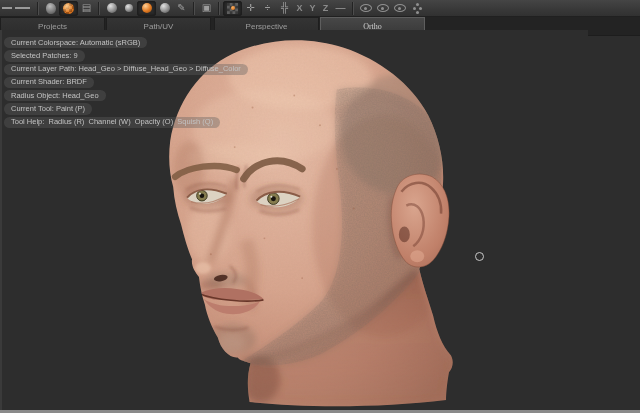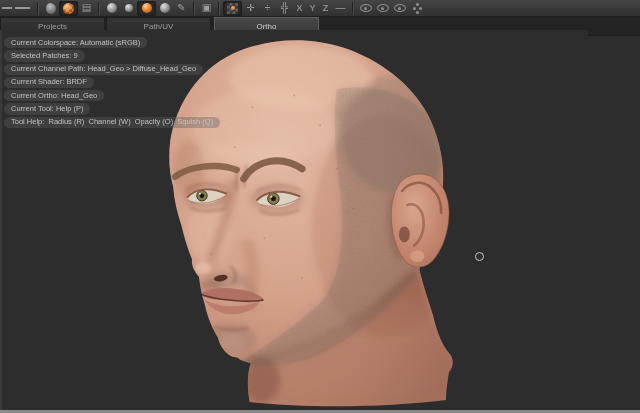--- a/index.html
+++ b/index.html
@@ -36,21 +36,21 @@
   .eye:after{content:"";position:absolute;left:3.5px;top:1.5px;width:3px;height:3px;border-radius:50%;background:#8f8f8f;}
   .dots{width:3px;height:3px;border-radius:50%;background:#8f8f8f;margin:4px 6px 4px 2px;
         box-shadow:6px 0 0 #8f8f8f, 3px -4px 0 #8f8f8f, 3px 4px 0 #8f8f8f;}
   
   .tabbar{position:absolute;left:0;top:17px;width:640px;height:19px;background:#232323;
           display:flex;align-items:stretch;border-bottom:1px solid #1d1d1d;box-sizing:border-box;}
   .tab{flex:0 0 105px;margin-right:1px;background:linear-gradient(#343434,#2c2c2c);
        border:1px solid #1e1e1e;border-bottom:none;box-sizing:border-box;
        color:#9d9d9d;font-size:8px;display:flex;align-items:center;justify-content:center;
        white-space:nowrap;overflow:hidden;cursor:default;}
-  .tab[data-active="true"]{background:linear-gradient(#474747,#383838);color:#cfcfcf;border-color:#5e5e5e;}
+  .tab[data-active="true"]{background:linear-gradient(#474747,#383838);color:#cfcfcf;border-color:#5e5e5e;font-family:Liberation Serif, serif;}
   .tab-fill{flex:1 1 auto;background:#232323;}
   .tabgap{flex:0 0 2px;background:#232323;}
   
   .viewport{position:absolute;left:0;top:30px;width:588px;height:380px;background:#2d2d2d;
             border-left:2px solid #3a3a3a;box-sizing:border-box;overflow:hidden;}
   .headsvg{position:absolute;left:0;top:0;pointer-events:none;}
   .hud{position:absolute;left:2px;top:7px;}
   .hud-pill{display:block;width:max-content;margin-bottom:2px;padding:1.5px 7px;
             background:rgba(95,95,95,0.38);border-radius:7px;color:#c2c2c2;font-size:7.5px;
             line-height:1.1;white-space:pre;}
@@ -115,20 +115,21 @@
       </span>
     <span class="tbtn">
         <span class="dots"></span>
       </span>
   </div>
 
   <div class="tabbar">
     <div class="tab" data-active="false">Projects</div>
     <div class="tab" data-active="false">Path/UV</div>
     <div class="tabgap"></div>
+    <div class="tab" data-active="false">Perspective</div>
     <div class="tab" data-active="true">Ortho</div>
     <div class="tab-fill"></div>
   </div>
 
   <div class="viewport">
 
     <svg class="headsvg" width="640" height="380" viewBox="0 0 640 383">
       <defs>
         <radialGradient id="skinG" cx="0.40" cy="0.30" r="0.85">
           <stop offset="0" stop-color="#e6bca6"></stop>
@@ -270,24 +271,24 @@
         <path d="M400,163 C408,153 421,151 430,159 C437,165 441,175 440,185" stroke="rgba(110,58,44,0.55)" stroke-width="2.5" fill="none"></path>
         <path d="M405,177 C413,173 420,179 422,189 C424,201 420,212 412,218" stroke="rgba(110,58,44,0.45)" stroke-width="2.5" fill="none"></path>
         <ellipse cx="403" cy="206" rx="5.5" ry="8" fill="rgba(78,36,26,0.5)"></ellipse>
         <ellipse cx="416" cy="228" rx="7" ry="6" fill="rgba(232,180,155,0.45)"></ellipse>
       </g>
     </svg>
 
     <div class="hud">
       <span class="hud-pill">Current Colorspace: Automatic (sRGB)</span>
       <span class="hud-pill">Selected Patches: 9</span>
-      <span class="hud-pill">Current Channel Path: Head_Geo &gt; Diffuse_Head_Geo</span>
+      <span class="hud-pill">Current Layer Path: Head_Geo &gt; Diffuse_Head_Geo &gt; Diffuse_Color</span>
       <span class="hud-pill">Current Shader: BRDF</span>
-      <span class="hud-pill">Current Ortho: Head_Geo</span>
-      <span class="hud-pill">Current Tool: Help (P)</span>
+      <span class="hud-pill">Radius Object: Head_Geo</span>
+      <span class="hud-pill">Current Tool: Paint (P)</span>
       <span class="hud-pill">Tool Help:  Radius (R)  Channel (W)  Opacity (O)  Squish (Q)</span>
     </div>
 
     <div class="cursor"></div>
   </div>
 
   <div class="bottom-edge"></div>
 </div>
 
 </body></html>

